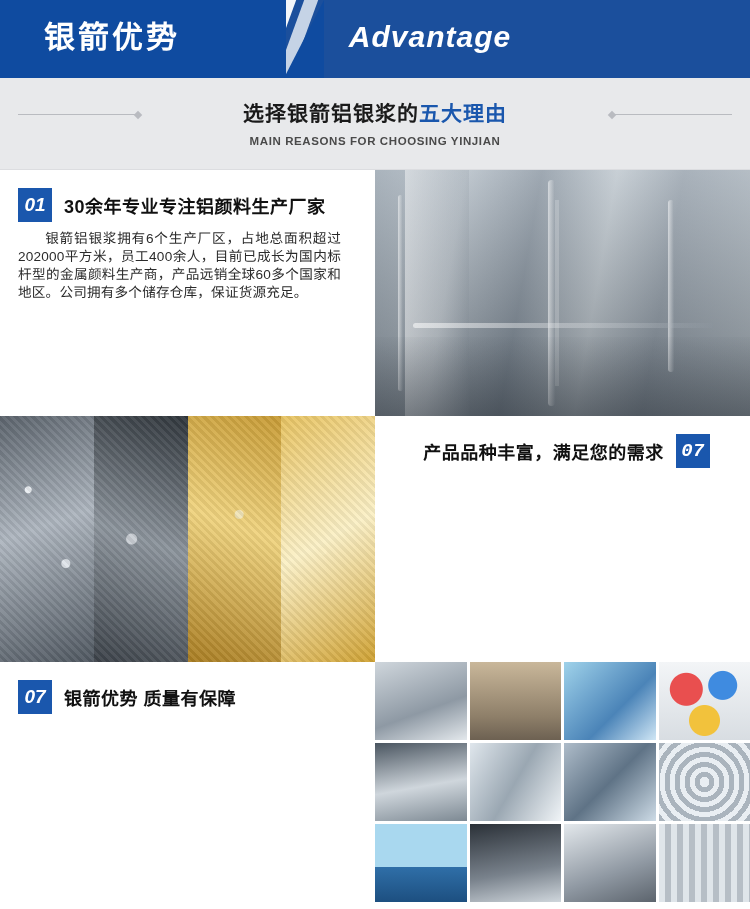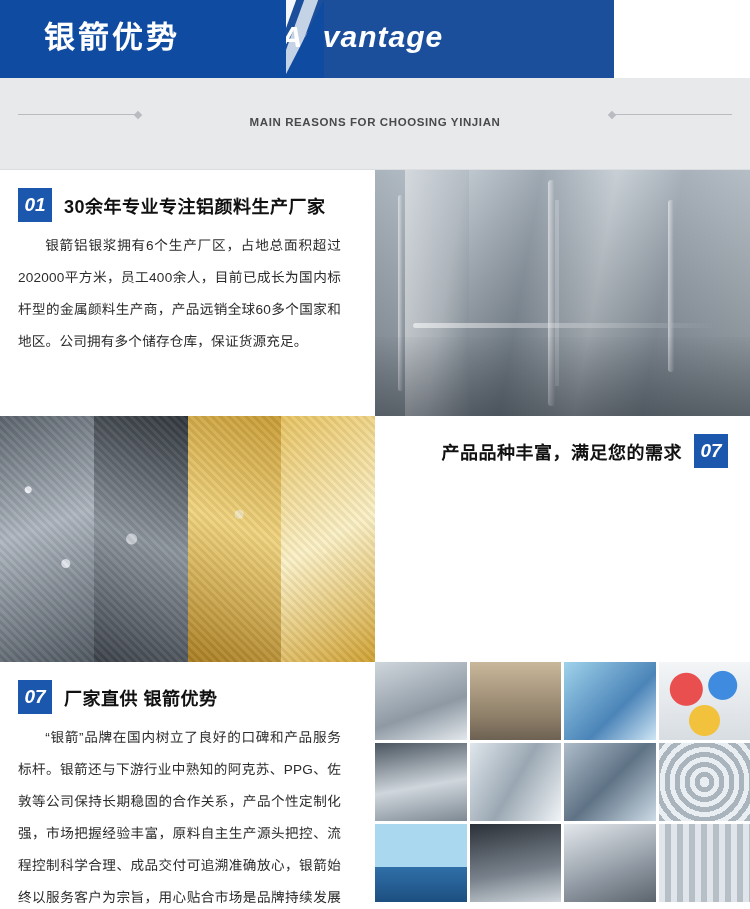--- a/index.html
+++ b/index.html
@@ -12,21 +12,21 @@
     width: 750px;
     height: 909px;
     position: relative;
     overflow: hidden;
     background: #fff;
   }
 
   
   .banner {
     position: relative;
-    width: 614px;
+    width: 750px;
     height: 78px;
     background: #1b4f9c;
     overflow: hidden;
     text-decoration: underline;
   }
   .banner-left {
     position: absolute;
     left: 0; top: 0;
     width: 286px; height: 78px;
     background: #0f4ba0;
@@ -94,21 +94,21 @@
   }
   .subhead-cn {
     font-size: 21px;
     color: #1a1a1a;
     font-weight: bold;
     letter-spacing: 1px;
     line-height: 28px;
   }
   .subhead-cn .hl { color: #1a57ad; }
   .subhead-en {
-    margin-top: 16px;
+    margin-top: 7px;
     font-size: 11.5px;
     color: #4a4a4a;
     letter-spacing: .6px;
     font-weight: bold;
   }
   .deco-line {
     position: absolute;
     top: 36px;
     height: 0;
     border-top: 1px solid #b9bbc0;
@@ -135,21 +135,21 @@
   .sec-row { display: flex; gap: 12px; }
   .text-col { width: 375px; padding: 18px 22px 10px 18px; }
   .img-col  { width: 375px; }
 
   .head-line {
     display: flex;
     align-items: center;
     gap: 12px;
     margin-bottom: 8px;
   }
-  .head-line.right { justify-content: flex-end; }
+  .head-line.right { justify-content: center; font-family: Liberation Mono, monospace; }
   .num-badge {
     width: 34px; height: 34px;
     background: #1a57ad;
     color: #fff;
     font-size: 19px;
     font-weight: bold;
     font-style: italic;
     display: flex;
     align-items: center;
     justify-content: center;
@@ -157,21 +157,21 @@
   }
   .sec-title {
     font-size: 18px;
     font-weight: bold;
     color: #111;
     letter-spacing: .5px;
     white-space: nowrap;
   }
   .sec-body {
     font-size: 13.6px;
-    line-height: 32px;
+    line-height: 18px;
     color: #2b2b2b;
     text-align: justify;
     text-indent: 2em;
     letter-spacing: .2px;
   }
 
   
   .photo { position: relative; overflow: hidden; }
 
   .photo-factory {
@@ -261,20 +261,23 @@
       <div class="stripe s2"></div>
     </div>
     <div class="banner-title-cn">银箭优势</div>
     <div class="banner-title-en">Advantage</div>
   </div>
 
   <div class="subhead">
     <div class="deco-line left"></div>
     <div class="deco-line right"></div>
     <div class="subhead-inner">
+      <div class="subhead-cn">
+        <span>选择银箭铝银浆的</span><span class="hl">五大理由</span>
+      </div>
       <div class="subhead-en">MAIN REASONS FOR CHOOSING YINJIAN</div>
     </div>
   </div>
 
   <div class="section">
     <div class="sec-row">
       <div class="text-col">
         <div class="head-line">
           <div class="num-badge">01</div>
           <div class="sec-title">30余年专业专注铝颜料生产厂家</div>
@@ -309,23 +312,22 @@
         </div>
       </div>
     </div>
   </div>
 
   <div class="section">
     <div class="sec-row">
       <div class="text-col">
         <div class="head-line">
           <div class="num-badge">07</div>
-          <div class="sec-title">厂家直供 银箭优势</div>
-        </div>
-        <div class="sec-body">“银箭”品牌在国内树立了良好的口碑和产品服务标杆。银箭还与下游行业中熟知的阿克苏、PPG、佐敦等公司保持长期稳固的合作关系，产品个性定制化强，市场把握经验丰富，原料自主生产源头把控、流程控制科学合理、成品交付可追溯准确放心，银箭始终以服务客户为宗旨，用心贴合市场是品牌持续发展的强大动力。</div>
+          <div class="sec-title">银箭优势 质量有保障</div>
+        </div>
       </div>
       <div class="img-col">
         <div class="photo photo-collage">
           <div class="cell c-pipes"></div>
           <div class="cell c-ware"></div>
           <div class="cell c-roll"></div>
           <div class="cell c-balls"></div>
           <div class="cell c-laptop"></div>
           <div class="cell c-alum"></div>
           <div class="cell c-frame"></div>

